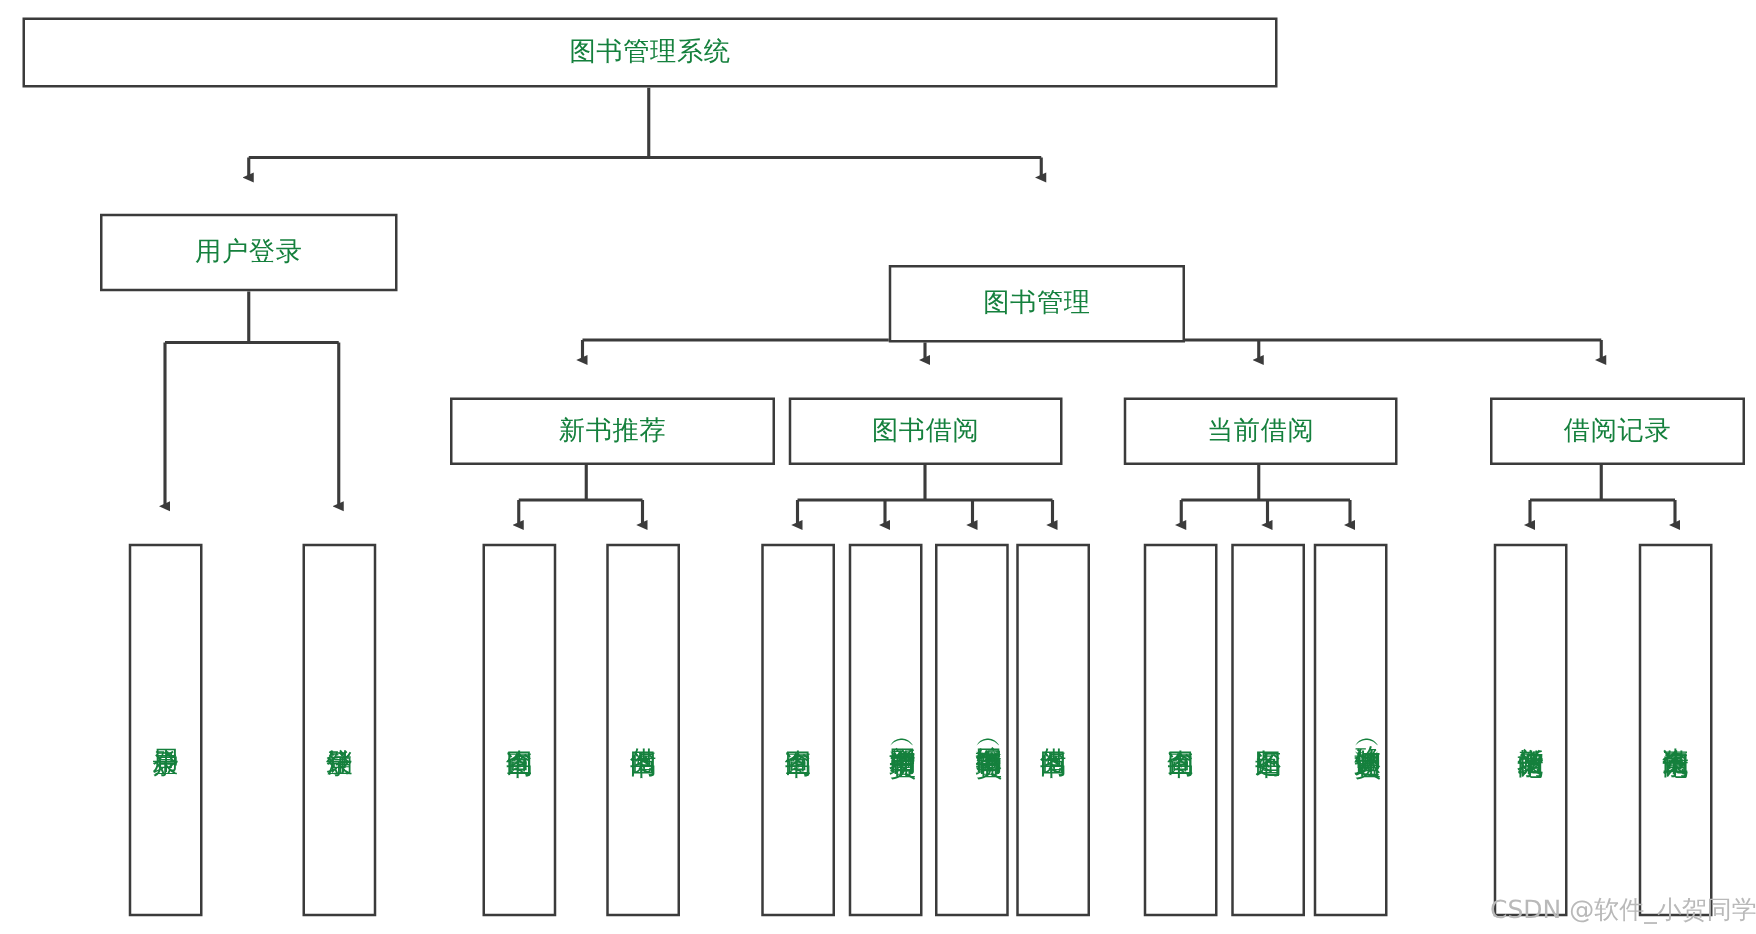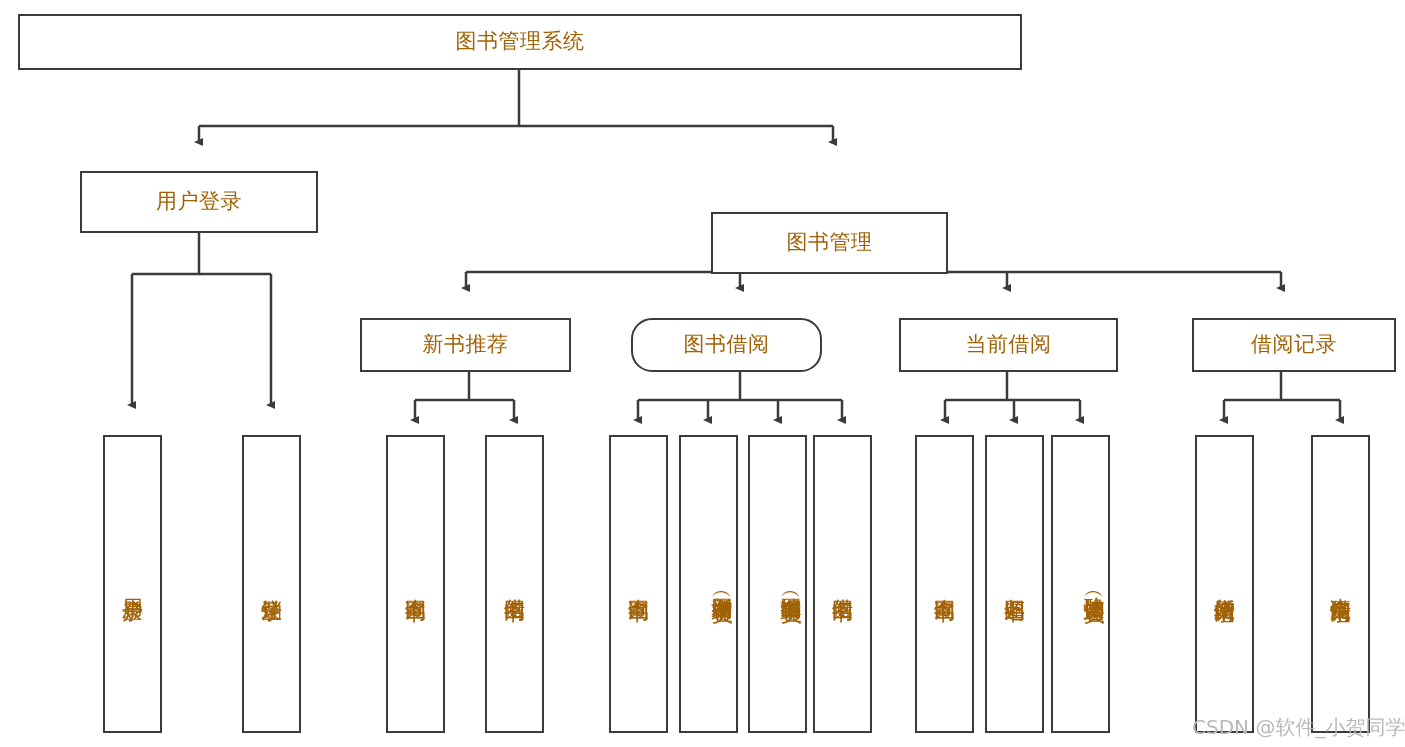--- a/index.html
+++ b/index.html
@@ -20,21 +20,21 @@
     left: 0;
     top: 0;
     width: 1405px;
     height: 747px;
   }
   .node {
     position: absolute;
     box-sizing: border-box;
     border: 2.5px solid #3b3b3b;
     background: #ffffff;
-    color: #a16207;
+    color: #15803d;
     display: flex;
     align-items: center;
     justify-content: center;
     text-align: center;
     z-index: 2;
   }
   .node-h {
     font-size: 21px;
     letter-spacing: 0.5px;
     line-height: 1.1;
@@ -125,24 +125,24 @@
     <span>图书管理系统</span>
   </div>
 
   <div class="node node-h" style="left:80px; top:171px; width:238px; height:62px;">
     <span>用户登录</span>
   </div>
   <div class="node node-h" style="left:711px; top:171px; width:237px; height:62px;margin-top:41px;">
     <span>图书管理</span>
   </div>
 
-  <div class="node node-h" style="left:360px; top:318px; width:211px; height:54px;">
+  <div class="node node-h" style="left:360px; top:318px; width:260px; height:54px;">
     <span>新书推荐</span>
   </div>
-  <div class="node node-h" style="left:631px; top:318px; width:191px; height:54px;border-radius:21px;">
+  <div class="node node-h" style="left:631px; top:318px; width:219px; height:54px;">
     <span>图书借阅</span>
   </div>
   <div class="node node-h" style="left:899px; top:318px; width:219px; height:54px;">
     <span>当前借阅</span>
   </div>
   <div class="node node-h" style="left:1192px; top:318px; width:204px; height:54px;">
     <span>借阅记录</span>
   </div>
 
   <div class="node node-v centered" style="left:103px; top:435px; width:59px; height:298px;">

